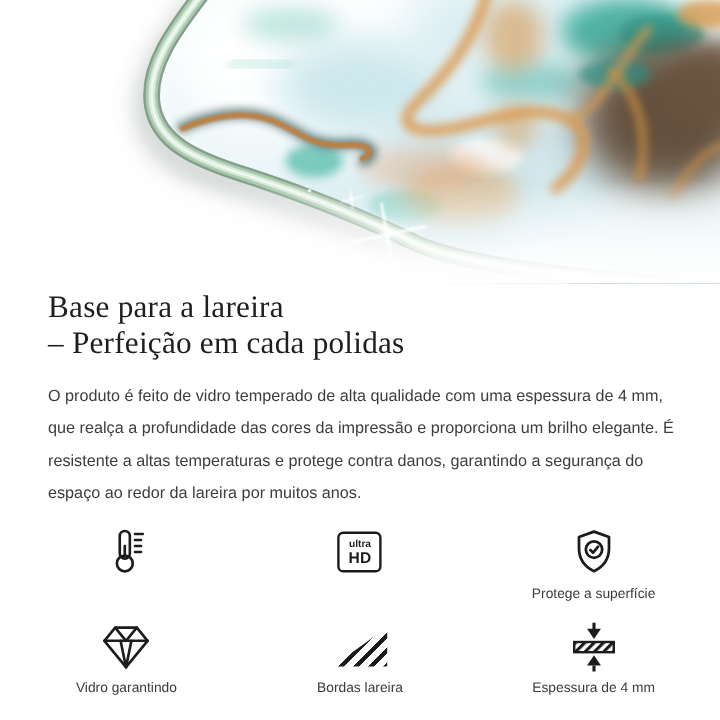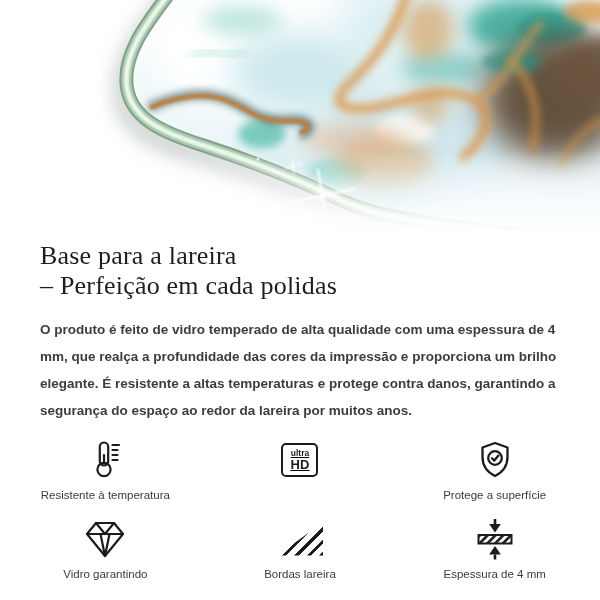--- a/index.html
+++ b/index.html
@@ -25,32 +25,31 @@
     letter-spacing:0.2px;
   }
   .title span{display:block;}
 
   
   .desc{
     margin:15px 26px 0 40px;
     font-size:13.5px;
     line-height:27px;
     color:#3d3d3d;
-    font-weight:bold;
   }
 
   
   .features{
     display:grid;
     grid-template-columns:repeat(3,1fr);
     margin:13px 8px 0 8px;
     row-gap:15px;
   }
   .feature{display:flex;flex-direction:column;align-items:center;}
-  .icon-box{height:46px;display:flex;align-items:center;justify-content:center;text-decoration:underline;}
+  .icon-box{height:46px;display:flex;align-items:center;justify-content:center;}
   .feature .label{
     margin-top:6px;
     font-size:11.5px;
     color:#3b3b3b;
     white-space:nowrap;
   }
 
   
   .uhd{
     width:33px;height:30px;
@@ -175,21 +174,20 @@
         <svg width="44" height="44" viewBox="0 0 44 44" fill="none" stroke="#1c1c1c" stroke-width="2.2" stroke-linecap="round">
           <rect x="16.8" y="4.5" width="8.4" height="23" rx="4.2"></rect>
           <circle cx="21" cy="31.5" r="6.6"></circle>
           <line x1="21" y1="17" x2="21" y2="25.5"></line>
           <line x1="29.5" y1="7" x2="36" y2="7"></line>
           <line x1="29.5" y1="12" x2="34.5" y2="12"></line>
           <line x1="29.5" y1="17" x2="34.5" y2="17"></line>
           <line x1="29.5" y1="22" x2="34.5" y2="22"></line>
         </svg>
       </div>
-      <div class="label">Resistente à temperatura</div>
     </div>
 
     <div class="feature">
       <div class="icon-box">
         <div class="uhd">
           <span class="t">ultra</span>
           <span class="b">HD</span>
         </div>
       </div>
     </div>

